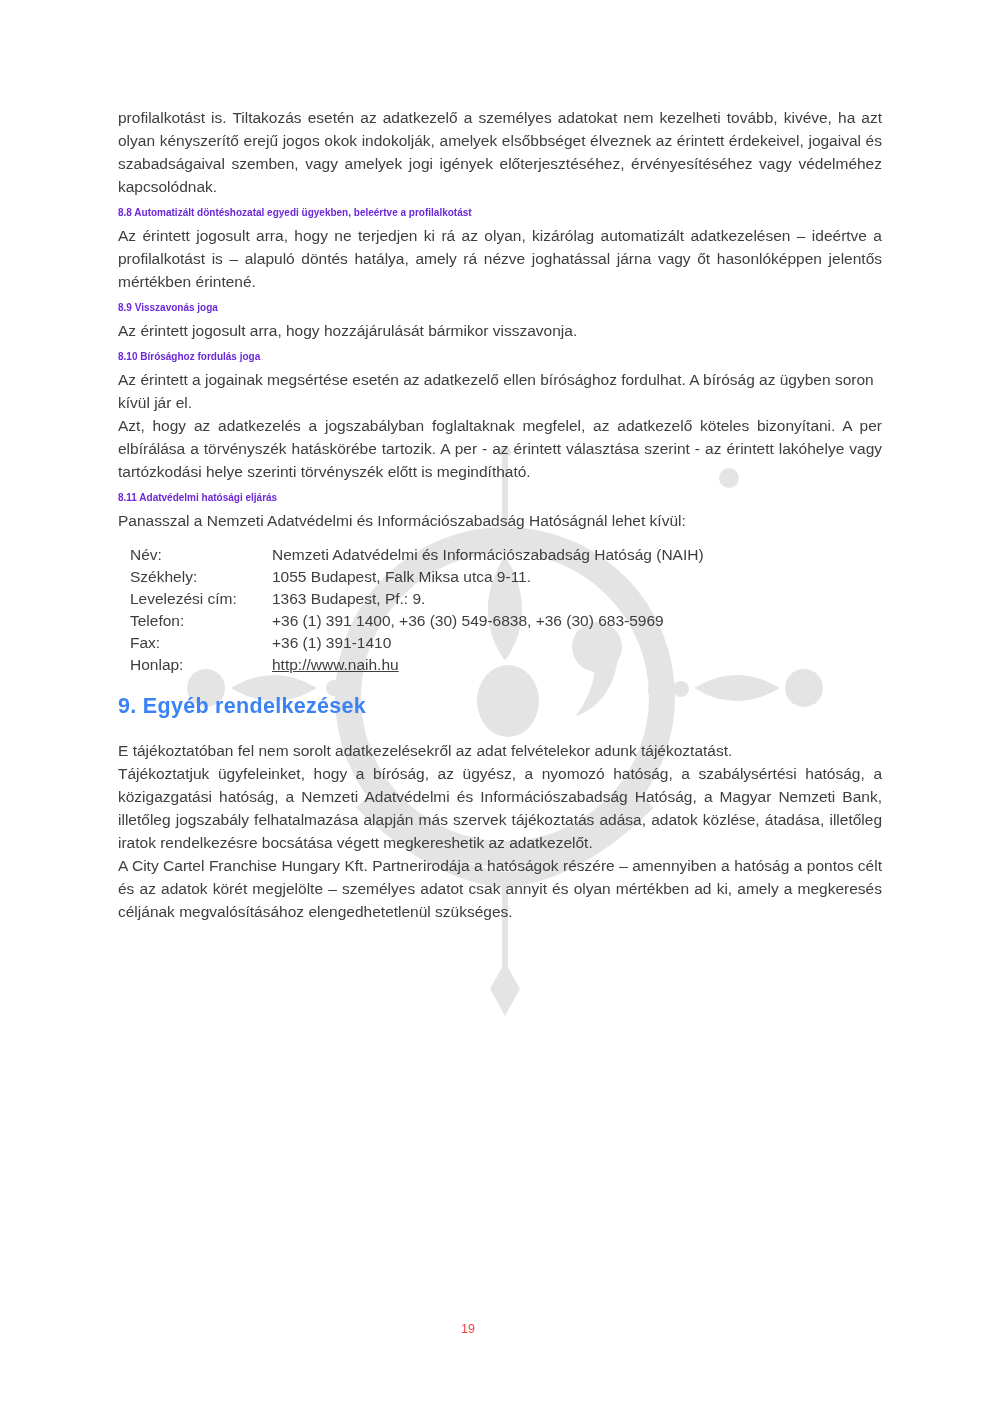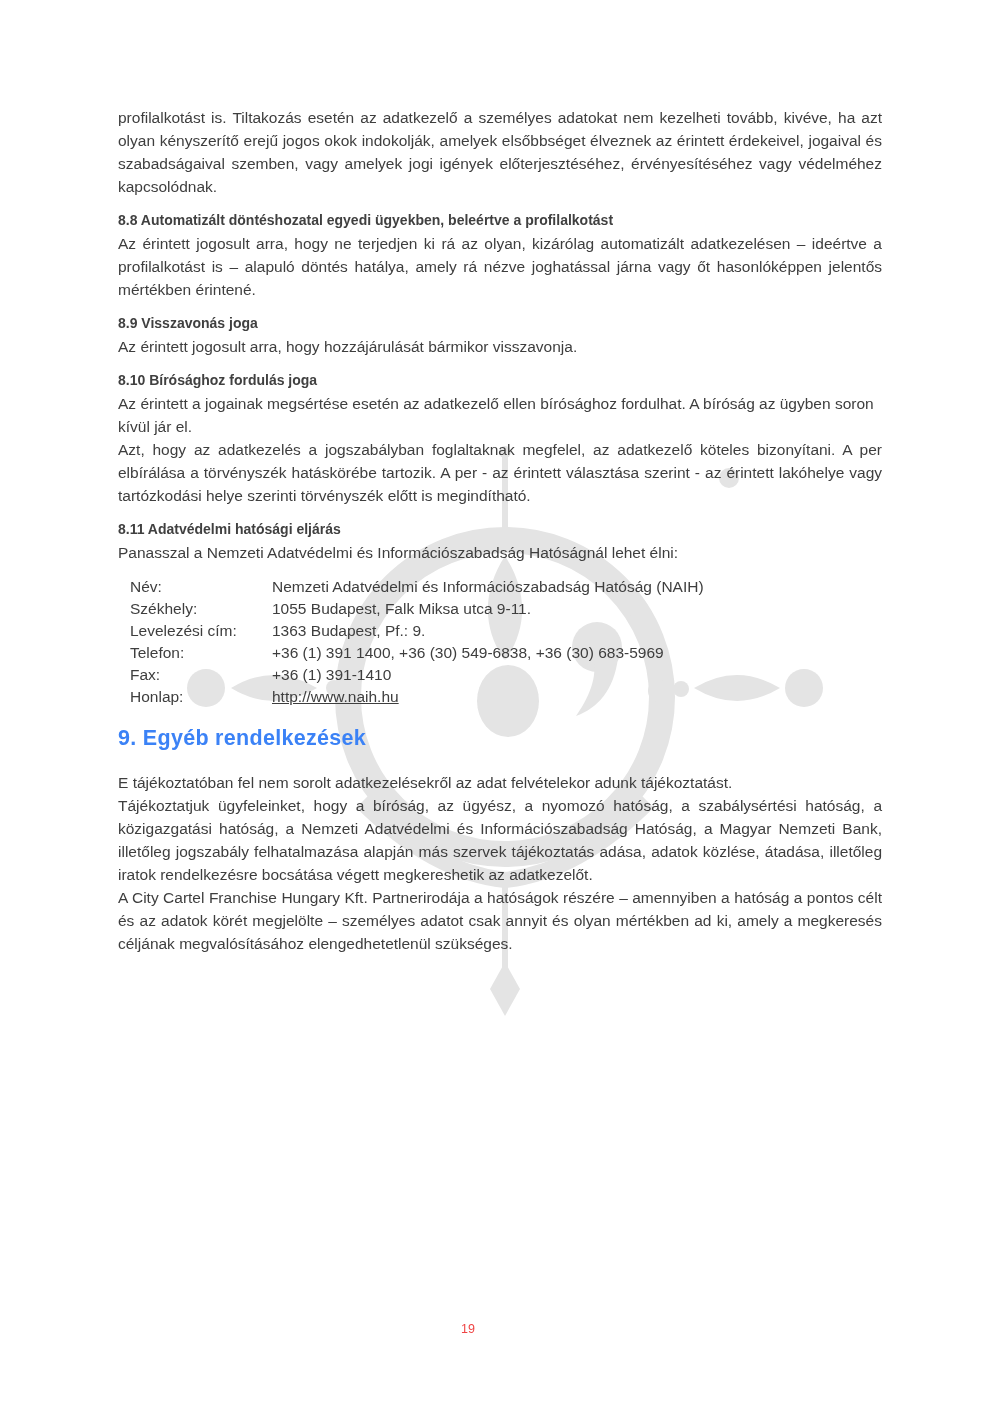--- a/index.html
+++ b/index.html
@@ -10,22 +10,22 @@
   .watermark {
     position:absolute; top:0; left:0; width:1000px; height:1414px; z-index:0;
   }
   .content {
     position:absolute; top:106px; left:118px; width:764px; z-index:1;
     color:#3e3e3e; font-size:15.5px; line-height:23px;
   }
   p.body { margin:0; }
   .just { text-align:justify; }
   h3.sec-title {
-    margin:11px 0 0 0; font-size:14px; line-height:23px; font-weight:bold;
-    color:#404040;
+    margin:3px 0 0 0; font-size:10px; line-height:23px; font-weight:bold;
+    color:#6d28d9;
   }
   .contact-table { margin:12px; }
   .contact-row { display:flex; line-height:22px; }
   .contact-label { flex:0 0 142px; }
   .contact-value { flex:1 1 auto; }
   a.site-link { color:inherit; text-decoration:underline; }
   h2.chapter-title {
     margin:17px 0 20px 0; font-size:21.5px; line-height:26px; font-weight:800;
     color:#3b82f6; letter-spacing:0.3px;
   }
@@ -82,21 +82,21 @@
     <p class="body just">Az érintett jogosult arra, hogy ne terjedjen ki rá az olyan, kizárólag automatizált adatkezelésen – ideértve a profilalkotást is – alapuló döntés hatálya, amely rá nézve joghatással járna vagy őt hasonlóképpen jelentős mértékben érintené.</p>
 
     <h3 class="sec-title">8.9 Visszavonás joga</h3>
     <p class="body">Az érintett jogosult arra, hogy hozzájárulását bármikor visszavonja.</p>
 
     <h3 class="sec-title">8.10 Bírósághoz fordulás joga</h3>
     <p class="body">Az érintett a jogainak megsértése esetén az adatkezelő ellen bírósághoz fordulhat. A bíróság az ügyben soron kívül jár el.</p>
     <p class="body just">Azt, hogy az adatkezelés a jogszabályban foglaltaknak megfelel, az adatkezelő köteles bizonyítani. A per elbírálása a törvényszék hatáskörébe tartozik. A per - az érintett választása szerint - az érintett lakóhelye vagy tartózkodási helye szerinti törvényszék előtt is megindítható.</p>
 
     <h3 class="sec-title">8.11 Adatvédelmi hatósági eljárás</h3>
-    <p class="body">Panasszal a Nemzeti Adatvédelmi és Információszabadság Hatóságnál lehet élni:</p>
+    <p class="body">Panasszal a Nemzeti Adatvédelmi és Információszabadság Hatóságnál lehet kívül:</p>
 
     <div class="contact-table">
       <div class="contact-row">
         <span class="contact-label">Név:</span>
         <span class="contact-value">Nemzeti Adatvédelmi és Információszabadság Hatóság (NAIH)</span>
       </div>
       <div class="contact-row">
         <span class="contact-label">Székhely:</span>
         <span class="contact-value">1055 Budapest, Falk Miksa utca 9-11.</span>
       </div>

